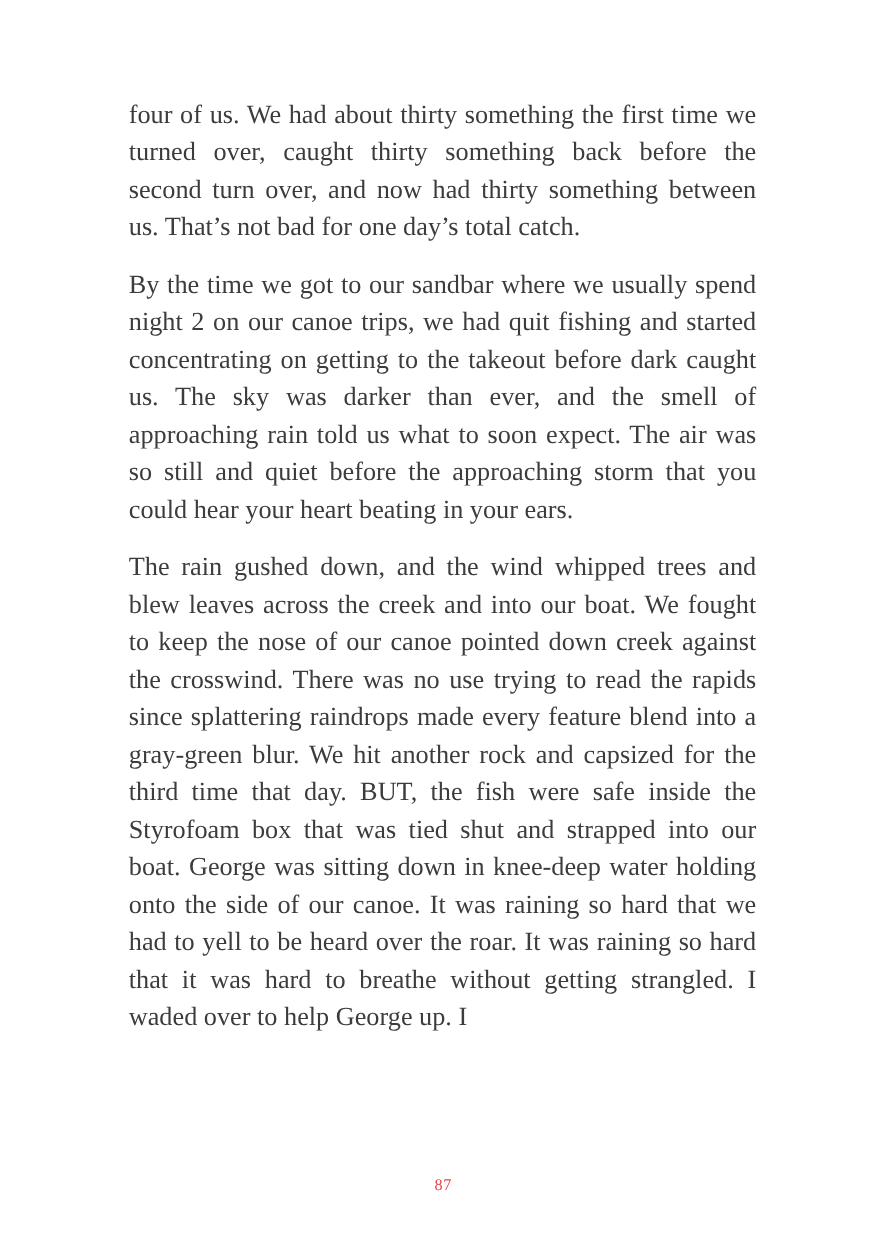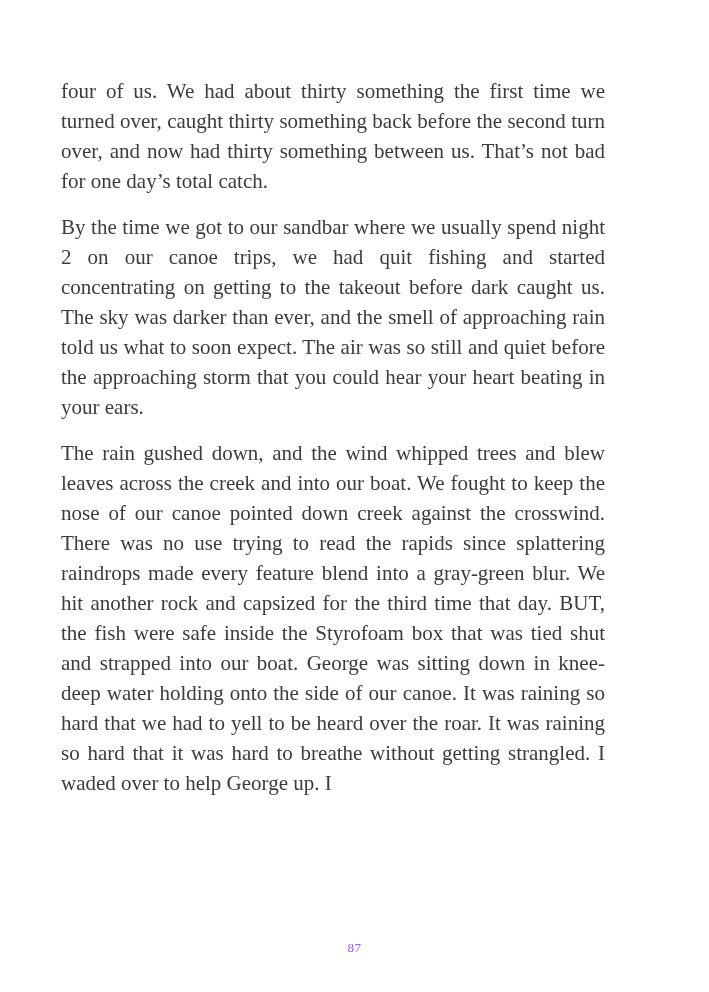--- a/index.html
+++ b/index.html
@@ -6,39 +6,39 @@
     margin: 0;
     padding: 0;
     background: #ffffff;
   }
   .page {
     position: relative;
     width: 709px;
     height: 992px;
     background: #ffffff;
     box-sizing: border-box;
-    padding: 76px 104px 0 61px;
+    padding: 76px 104px 0 103px;
     font-family: "Liberation Serif", "DejaVu Serif", serif;
     color: #3c3c3c;
     overflow: hidden;
   }
   .text-block p {
     font-size: 21px;
     line-height: 30px;
     text-align: justify;
     margin: 0 0 16px 0;
   }
   .page-number {
     position: absolute;
     left: 0;
     right: 0;
     bottom: 36px;
     text-align: center;
     font-size: 13px;
-    color: #8b5cf6;
+    color: #ef4444;
     letter-spacing: 0.5px;
   }
 </style>
 </head>
 <body>
 
 <div class="page">
   <div class="text-block">
     <p>four of us. We had about thirty something the first time we turned over, caught thirty something back before the second turn over, and now had thirty something between us. That’s not bad for one day’s total catch.</p>
     <p>By the time we got to our sandbar where we usually spend night 2 on our canoe trips, we had quit fishing and started concentrating on getting to the takeout before dark caught us. The sky was darker than ever, and the smell of approaching rain told us what to soon expect. The air was so still and quiet before the approaching storm that you could hear your heart beating in your ears.</p>

